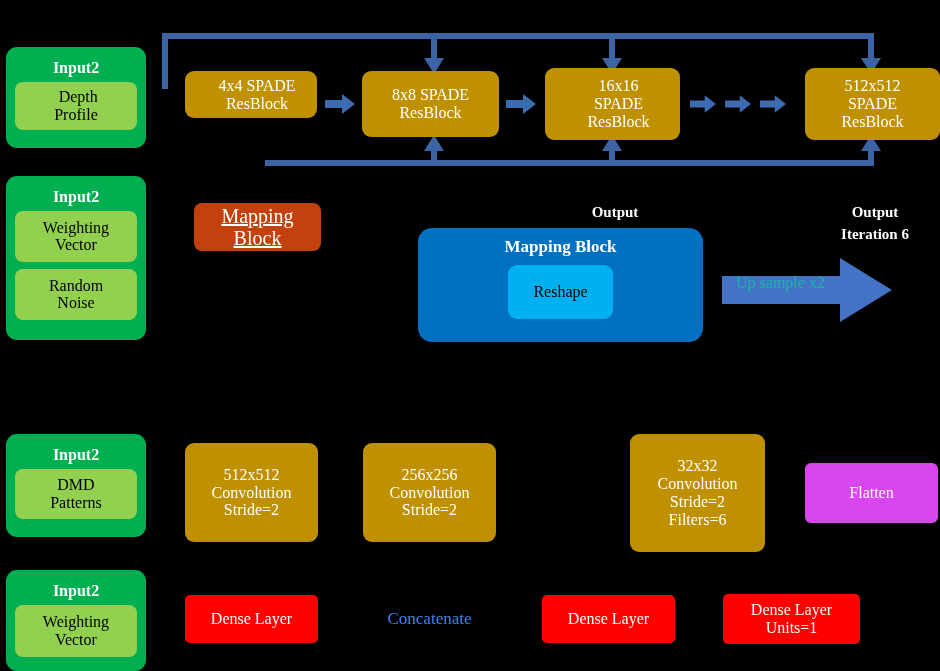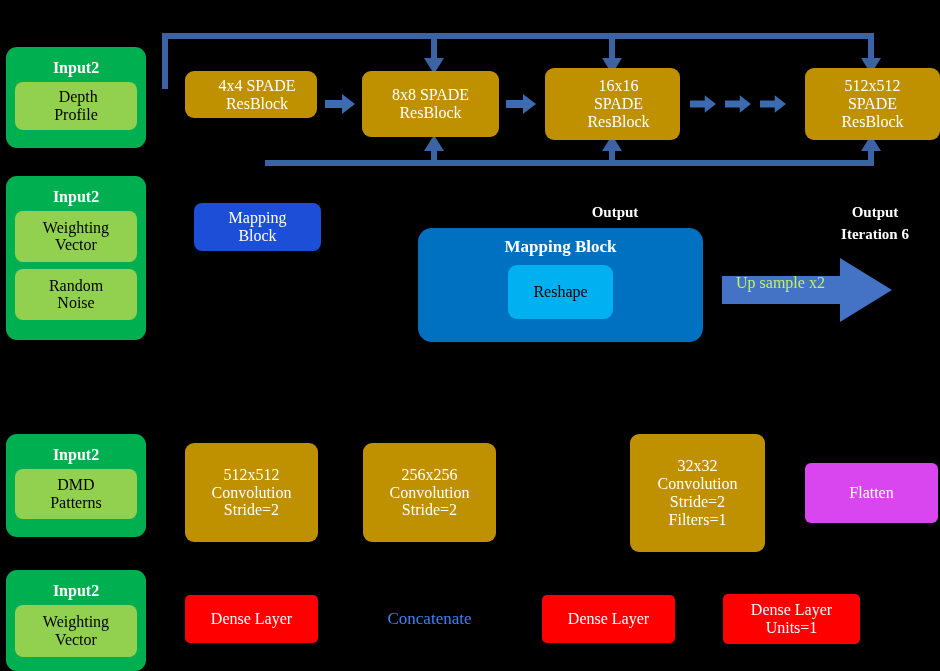--- a/index.html
+++ b/index.html
@@ -60,24 +60,25 @@
   
   .gold {
     background: #BF9000;
     color: #ffffff;
     border-radius: 9px;
     font-size: 16px;
   }
 
   
   .blue {
-    background: #1d4ed8;
+    background: #c2410c;
     color: #ffffff;
     border-radius: 8px;
-    font-size: 16px;
+    font-size: 20px;
+    text-decoration: underline;
   }
   .mapping-panel {
     background: #0070C0;
     border-radius: 14px;
     justify-content: flex-start;
     padding-top: 9px;
   }
   .mapping-title {
     color: #ffffff;
     font-weight: bold;
@@ -137,21 +138,21 @@
     position: absolute;
     background: #3C63A4;
   }
 
   
   .chevron {
     position: absolute;
   }
   .upsample-label {
     position: absolute;
-    color: #bef264;
+    color: #14b8a6;
     font-size: 16px;
     white-space: nowrap;
   }
 </style>
 </head>
 <body>
 
 <div id="canvas">
 
   <div class="line" style="left:162px; top:33px; width:712px; height:6px;"></div>
@@ -287,21 +288,21 @@
   <div class="node gold" style="left:363px; top:443px; width:133px; height:99px;">
     <span>256x256
 Convolution
 Stride=2</span>
   </div>
 
   <div class="node gold" style="left:630px; top:434px; width:135px; height:118px;">
     <span>32x32
 Convolution
 Stride=2
-Filters=1</span>
+Filters=6</span>
   </div>
 
   <div class="node purple" style="left:805px; top:463px; width:133px; height:60px;">
     <span>Flatten</span>
   </div>
 
   <div class="node red" style="left:185px; top:595px; width:133px; height:48px;">
     <span>Dense Layer</span>
   </div>
 

